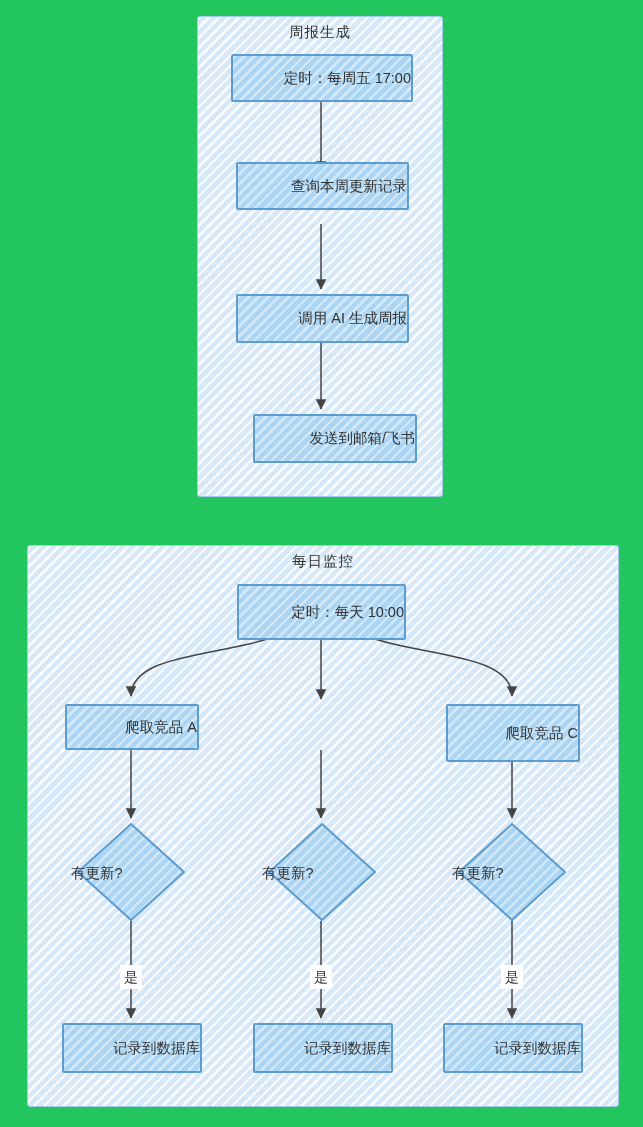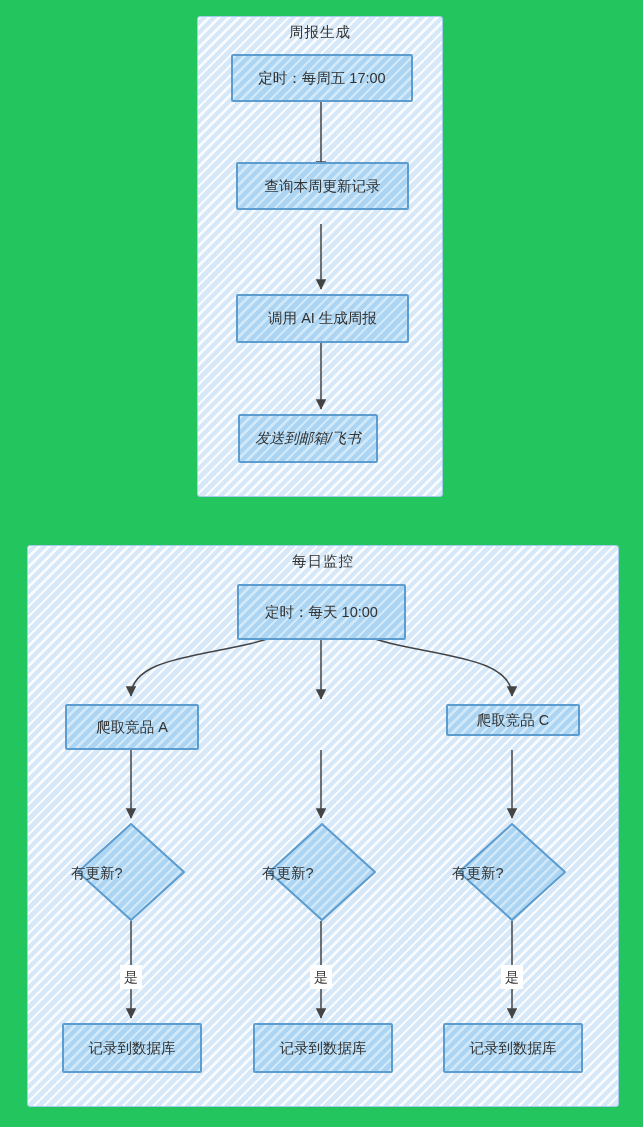--- a/index.html
+++ b/index.html
@@ -14,21 +14,21 @@
     background-image:repeating-linear-gradient(135deg,
       rgba(255,255,255,.85) 0px, rgba(255,255,255,.85) 2.5px,
       rgba(255,255,255,0) 2.5px, rgba(255,255,255,0) 7px);
   }
   .panel-title{
     position:absolute;top:6px;left:0;right:0;text-align:center;
     font-size:14.5px;color:#333333;letter-spacing:1px;
   }
   .node{
     position:absolute;box-sizing:border-box;z-index:2;
-    display:flex;align-items:center;justify-content:center;
+    display:flex;align-items:center;justify-content:flex-end;
     border:2px solid #5c9ccf;border-radius:2px;
     background-color:#abd5f2;
     background-image:repeating-linear-gradient(135deg,
       rgba(255,255,255,.45) 0px, rgba(255,255,255,.45) 2.5px,
       rgba(255,255,255,0) 2.5px, rgba(255,255,255,0) 7px);
     font-size:14.5px;color:#333333;white-space:nowrap;
   }
   .svg-layer{position:absolute;left:0;top:0;z-index:1;}
   .shape-label{
     position:absolute;z-index:3;width:120px;
@@ -48,35 +48,35 @@
     <div class="panel-title">周报生成</div>
     <div class="node" style="left:33px;top:37px;width:182px;height:48px;">
       <span>定时：每周五 17:00</span>
     </div>
     <div class="node" style="left:38px;top:145px;width:173px;height:48px;">
       <span>查询本周更新记录</span>
     </div>
     <div class="node" style="left:38px;top:277px;width:173px;height:49px;">
       <span>调用 AI 生成周报</span>
     </div>
-    <div class="node" style="left:40px;top:397px;width:140px;height:49px;font-style:italic;">
+    <div class="node" style="left:55px;top:397px;width:164px;height:49px;">
       <span>发送到邮箱/飞书</span>
     </div>
   </div>
 
   <div class="panel" style="left:27px;top:545px;width:592px;height:562px;">
     <div class="panel-title">每日监控</div>
     <div class="node" style="left:209px;top:38px;width:169px;height:56px;">
       <span>定时：每天 10:00</span>
     </div>
 
     <div class="node" style="left:37px;top:158px;width:134px;height:46px;">
       <span>爬取竞品 A</span>
     </div>
-    <div class="node" style="left:418px;top:158px;width:134px;height:32px;">
+    <div class="node" style="left:418px;top:158px;width:134px;height:58px;">
       <span>爬取竞品 C</span>
     </div>
 
     <div class="node" style="left:34px;top:477px;width:140px;height:50px;">
       <span>记录到数据库</span>
     </div>
     <div class="node" style="left:225px;top:477px;width:140px;height:50px;">
       <span>记录到数据库</span>
     </div>
     <div class="node" style="left:415px;top:477px;width:140px;height:50px;">

